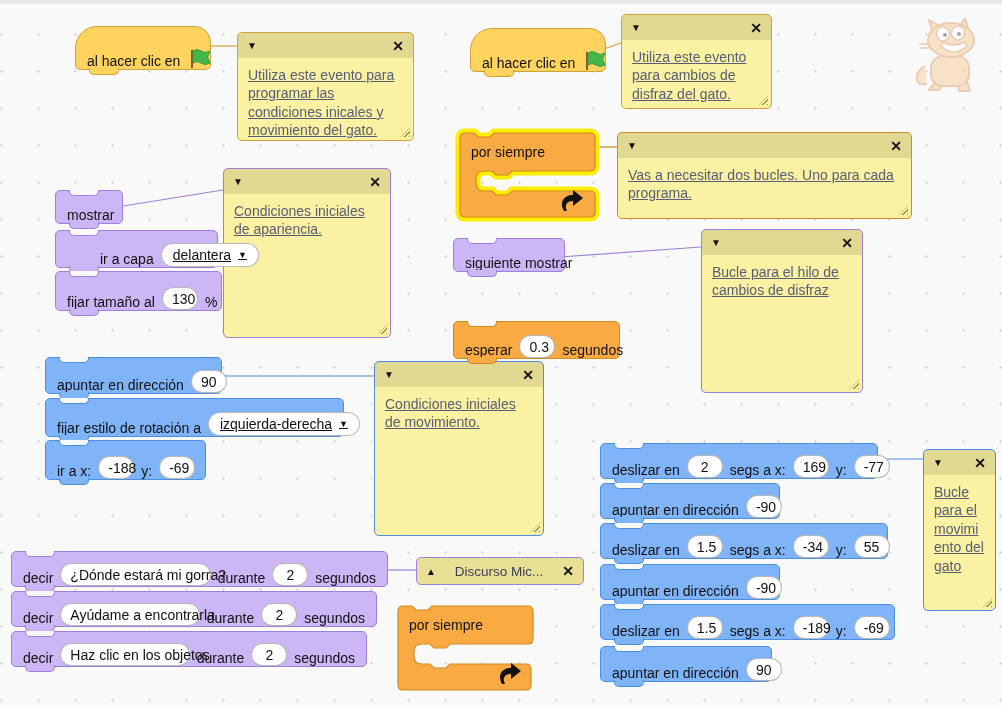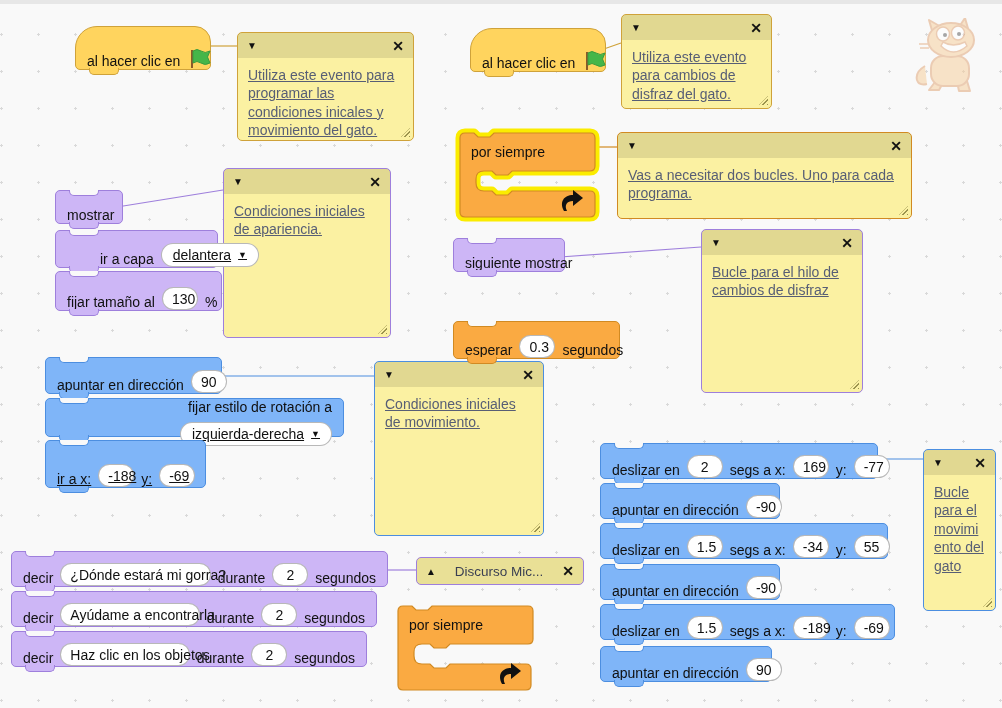--- a/index.html
+++ b/index.html
@@ -197,30 +197,30 @@
   <div class="c-body">Bucle para el hilo de cambios de disfraz</div>
   <span class="c-resize"></span>
 </div>
 
 <div class="blk motion" style="left:45px;top:357px;width:177px;height:37px;">
   <span class="lbl">apuntar en dirección</span>
   <span class="oval">90</span>
   <i class="nt"></i>
   <i class="tb"></i>
 </div>
-<div class="blk motion" style="left:45px;top:398px;width:299px;height:39px;flex-direction:column;">
+<div class="blk motion" style="left:45px;top:398px;width:299px;height:39px;">
   <span class="lbl">fijar estilo de rotación a</span>
   <span class="dd">
     <span>izquierda-derecha</span>
     <span class="dda">▼</span>
   </span>
   <i class="nt"></i>
   <i class="tb"></i>
 </div>
-<div class="blk motion" style="left:45px;top:440px;width:161px;height:48px;text-decoration:underline;">
+<div class="blk motion" style="left:45px;top:440px;width:161px;height:40px;">
   <span class="lbl">ir a x:</span>
   <span class="oval">-188</span>
   <span class="lbl">y:</span>
   <span class="oval">-69</span>
   <i class="nt"></i>
   <i class="tb"></i>
 </div>
 <div class="comment motion" style="left:374px;top:361px;width:170px;height:175px;">
   <div class="c-head">
     <span class="c-tri">▼</span>

